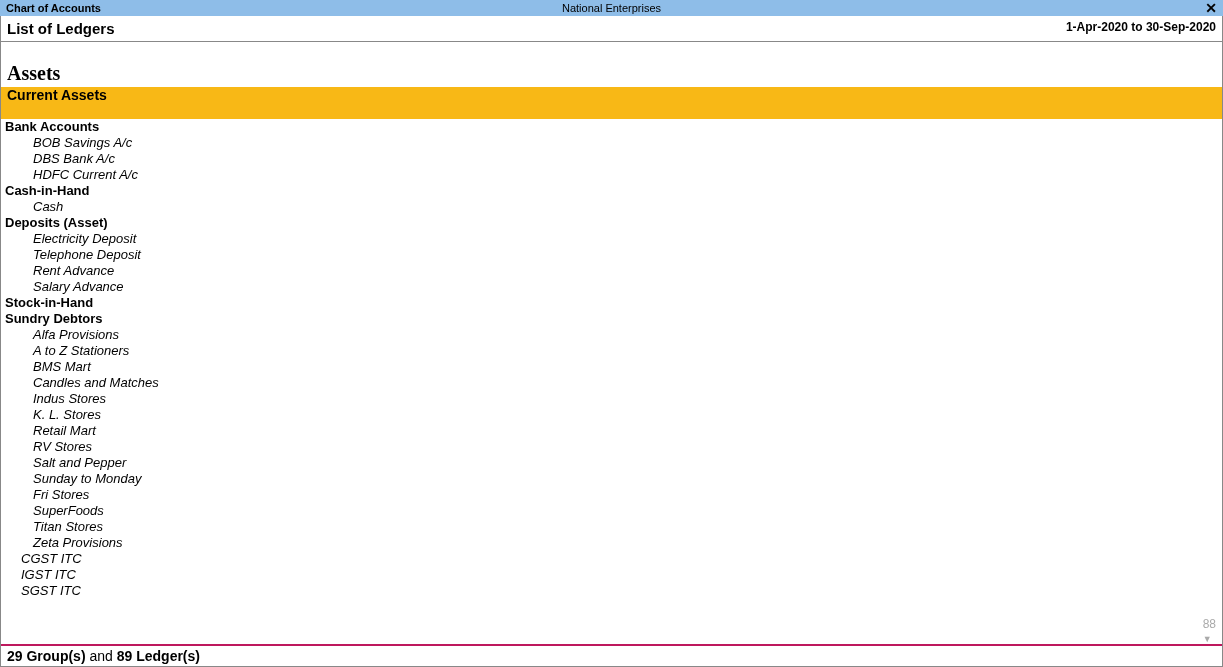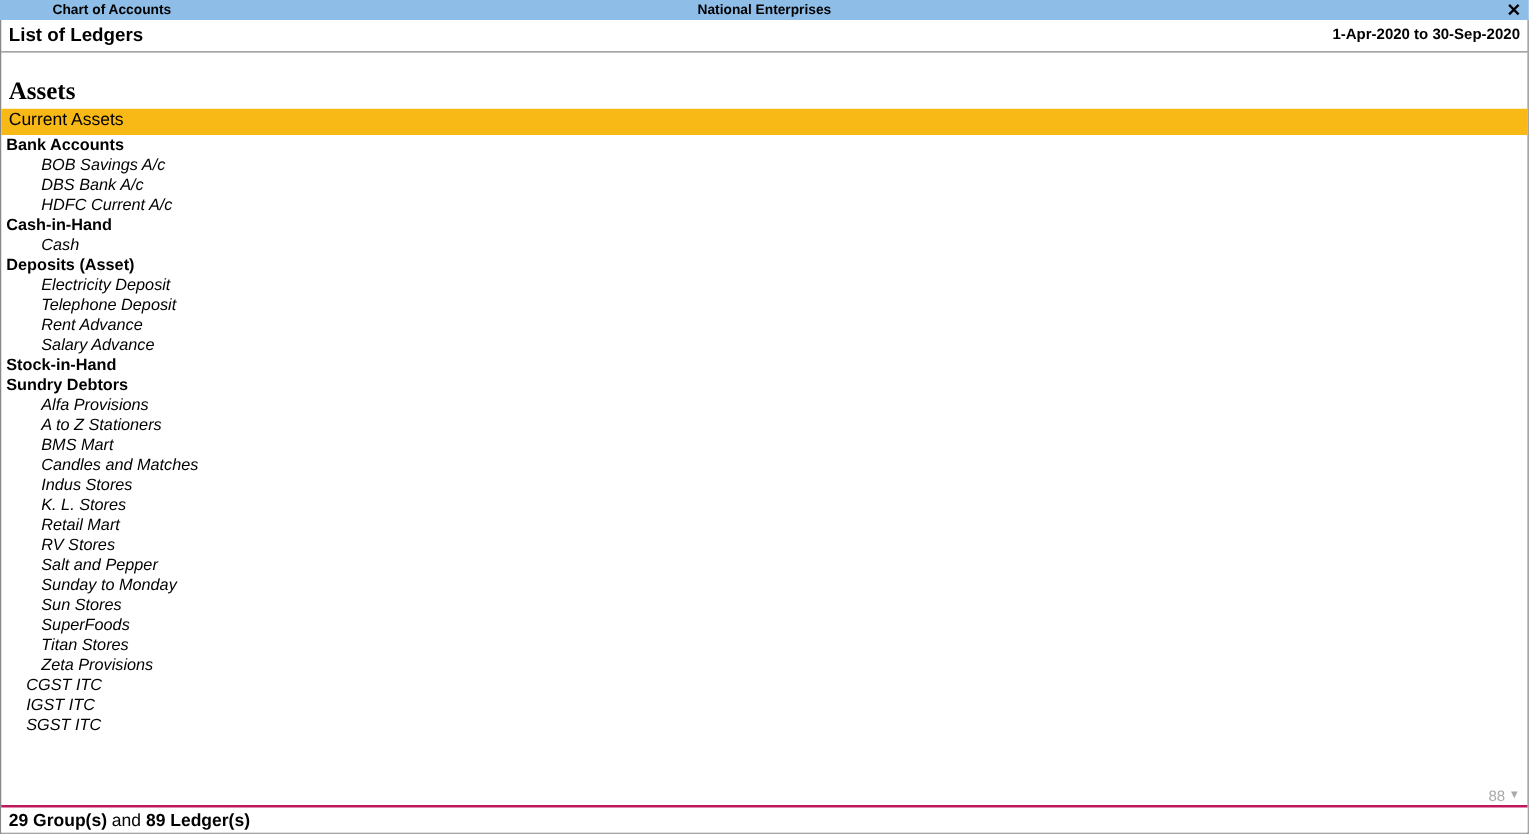--- a/index.html
+++ b/index.html
@@ -16,26 +16,26 @@
   .titlebar {
     background: #8ebde8;
     height: 16px;
     display: flex;
     align-items: center;
     padding: 0 6px;
     font-size: 11px;
     font-weight: bold;
     position: relative;
   }
-  .titlebar .left { flex: 0 0 auto; margin-left: 36px; }
+  .titlebar .left { flex: 0 0 auto; }
   .titlebar .center {
     position: absolute;
     left: 50%;
     transform: translateX(-50%);
-    font-weight: bold;
+    font-weight: normal;
   }
   .titlebar .right {
     margin-left: auto;
     cursor: pointer;
     font-size: 14px;
     line-height: 14px;
     font-weight: bold;
   }
   .header {
     display: flex;
@@ -48,24 +48,24 @@
   .header .right { font-size: 12px; }
   .section-gap { height: 20px; }
   .section-title {
     font-family: Georgia, "Times New Roman", serif;
     font-weight: bold;
     font-size: 20px;
     padding: 0 6px 2px 6px;
   }
   .highlight-row {
     background: #f8b816;
-    font-weight: normal;
+    font-weight: bold;
     font-size: 14px;
     padding: 0 6px;
-    height: 21px;
+    height: 32px;
     line-height: 16px;
   }
   .content {
     padding: 0;
     line-height: 16px;
   }
   .group-row {
     font-weight: bold;
     font-size: 13px;
     padding-left: 4px;
@@ -82,20 +82,21 @@
   }
   .pager {
     position: absolute;
     right: 6px;
     bottom: 22px;
     color: #aaa;
     font-size: 12px;
     display: flex;
     align-items: flex-start;
     gap: 3px;
+    flex-direction: column;
   }
   .pager .tri {
     font-size: 9px;
     color: #aaa;
   }
   .footer {
     position: absolute;
     left: 0; right: 0; bottom: 0;
     border-top: 2px solid #be185d;
     padding: 2px 6px;
@@ -155,21 +156,21 @@
     <div class="ledger-row">Alfa Provisions</div>
     <div class="ledger-row">A to Z Stationers</div>
     <div class="ledger-row">BMS Mart</div>
     <div class="ledger-row">Candles and Matches</div>
     <div class="ledger-row">Indus Stores</div>
     <div class="ledger-row">K. L. Stores</div>
     <div class="ledger-row">Retail Mart</div>
     <div class="ledger-row">RV Stores</div>
     <div class="ledger-row">Salt and Pepper</div>
     <div class="ledger-row">Sunday to Monday</div>
-    <div class="ledger-row">Sun Stores</div>
+    <div class="ledger-row">Fri Stores</div>
     <div class="ledger-row">SuperFoods</div>
     <div class="ledger-row">Titan Stores</div>
     <div class="ledger-row">Zeta Provisions</div>
 
     <div class="ledger-row-l1">CGST ITC</div>
     <div class="ledger-row-l1">IGST ITC</div>
     <div class="ledger-row-l1">SGST ITC</div>
 
   </div>
 

